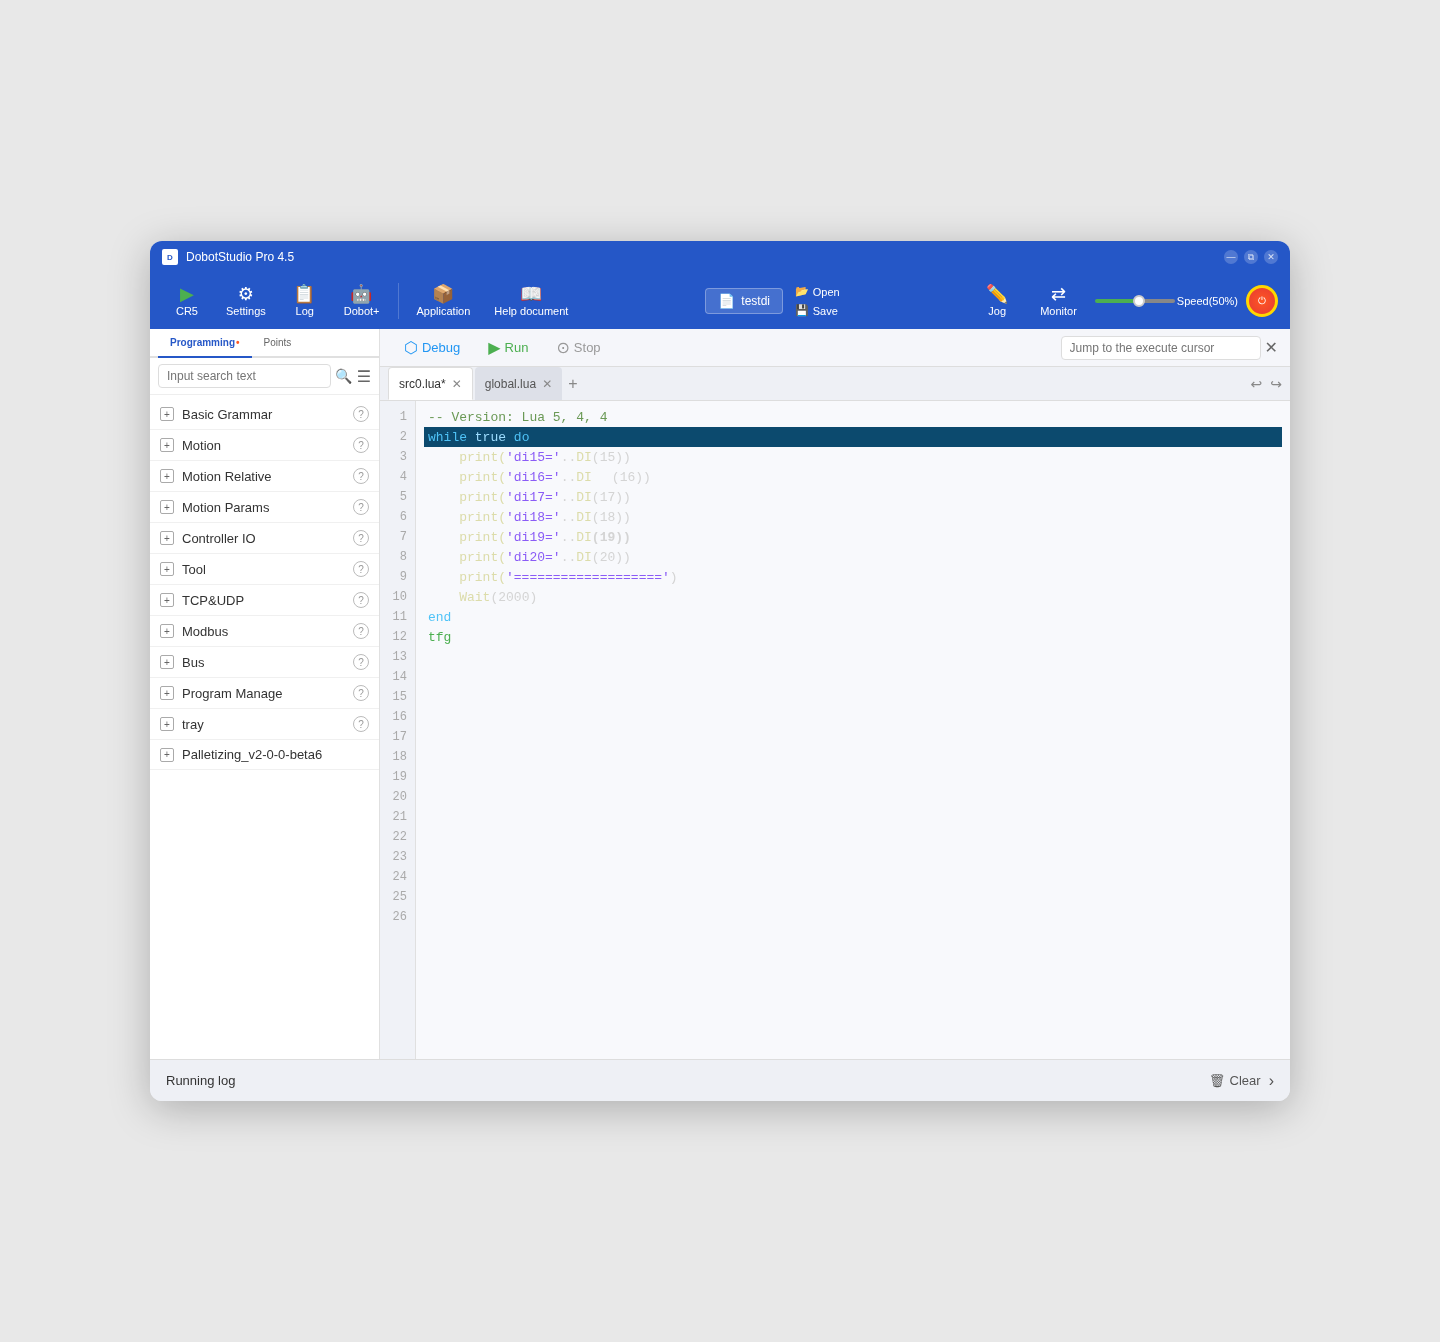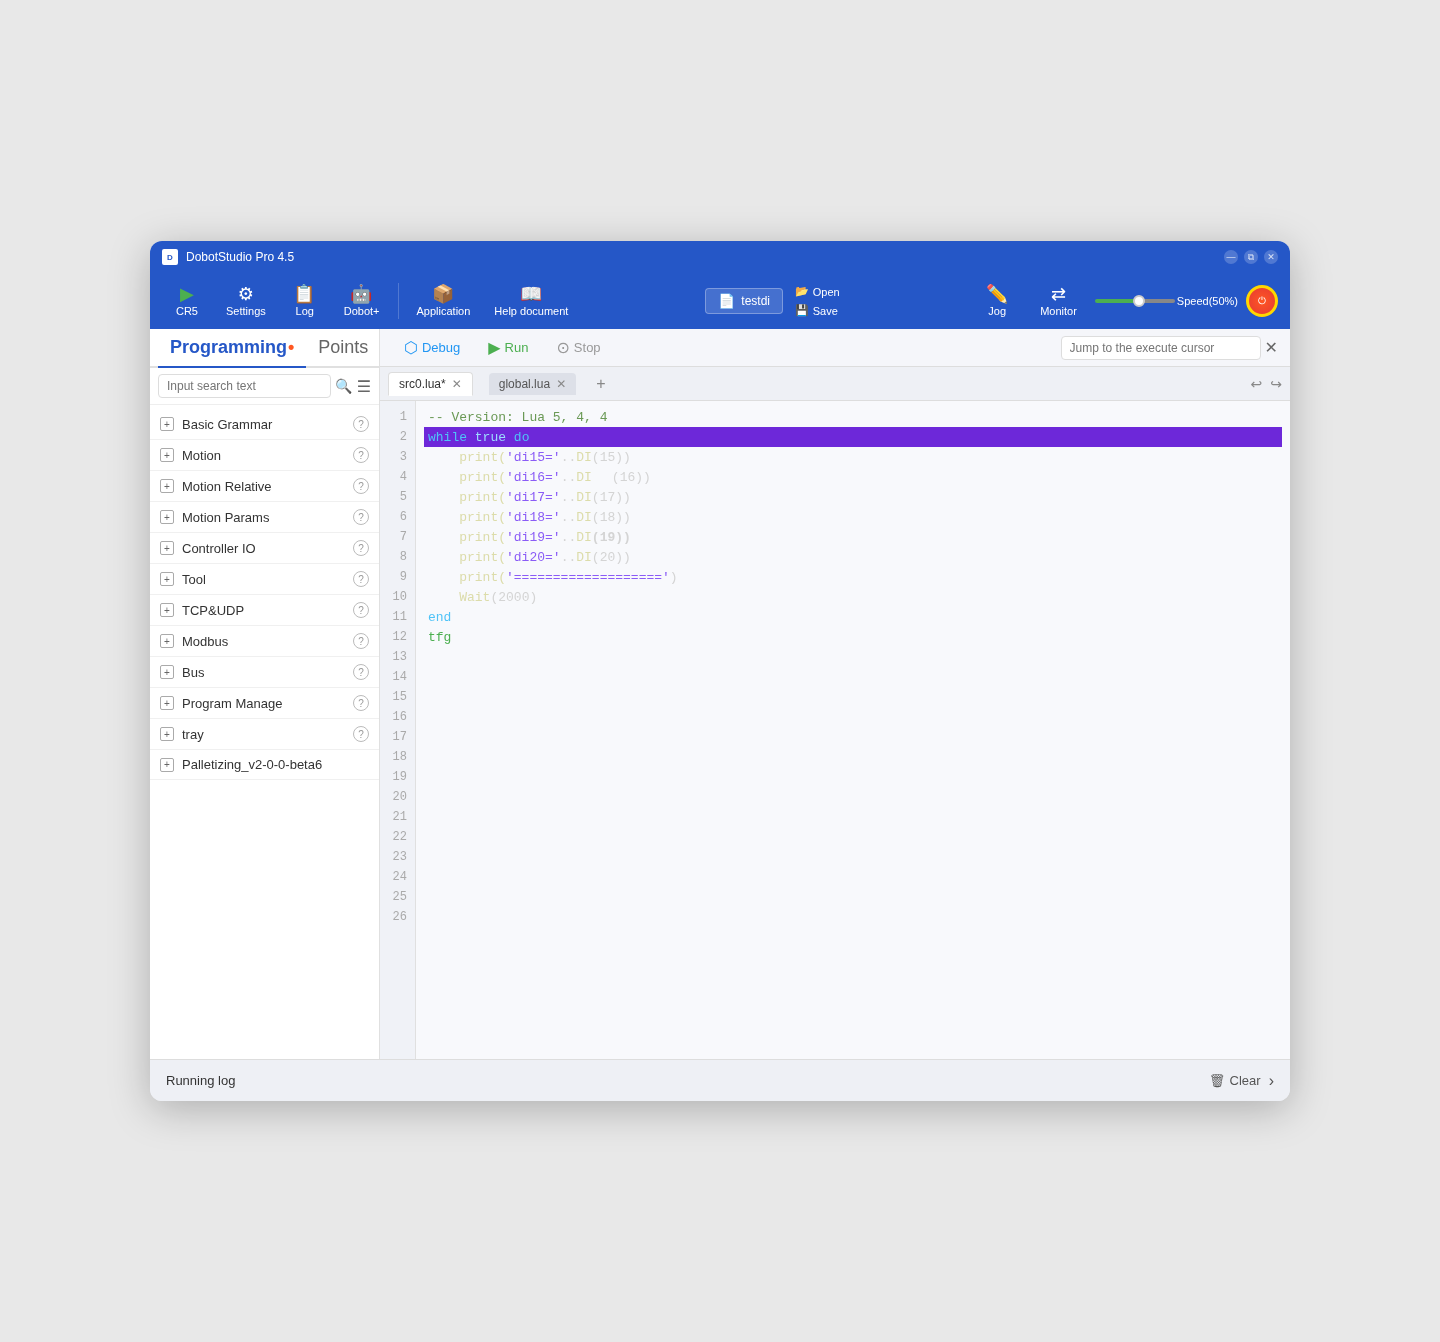--- a/index.html
+++ b/index.html
@@ -225,21 +225,21 @@
       flex-direction: column;
       overflow: hidden;
     }
     .panel-tabs {
       display: flex;
       border-bottom: 2px solid #e0e0e0;
       padding: 0 8px;
     }
     .panel-tab {
       padding: 8px 12px;
-      font-size: 18px;
+      font-size: 10px;
       cursor: pointer;
       color: #666;
       border-bottom: 2px solid transparent;
       margin-bottom: -2px;
     }
     .panel-tab.active {
       color: #2557c7;
       border-bottom-color: #2557c7;
       font-weight: 600;
     }
@@ -313,25 +313,24 @@
       height: 16px;
       border: 1px solid #bbb;
       border-radius: 50%;
       display: flex;
       align-items: center;
       justify-content: center;
       font-size: 10px;
     }
     .editor-tabs {
       display: flex;
-      align-items: center;
       background: #eef0f5;
       border-bottom: 1px solid #ddd;
       padding: 0 8px;
-      gap: 16px;
+      gap: 2px;
       height: 34px;
     }
     .editor-tab {
       display: flex;
       align-items: center;
       padding: 4px 10px;
       font-size: 12px;
       cursor: pointer;
       border-radius: 4px 4px 0 0;
       gap: 6px;
@@ -399,21 +398,21 @@
       padding: 6px 8px;
     }
     .code-line {
       height: 20px;
       display: flex;
       align-items: center;
       padding: 0 4px;
       white-space: pre;
     }
     .code-line.highlighted {
-      background: #6d28d9;
+      background: #0c4a6e;
     }
     .c-comment { color: #6a9955; }
     .c-keyword { color: #4fc3f7; }
     .c-string { color: #8b5cf6; }
     .c-green { color: #4caf50; }
     
     .bottom-bar {
       background: #eef0f5;
       border-top: 1px solid #ddd;
       height: 42px;

